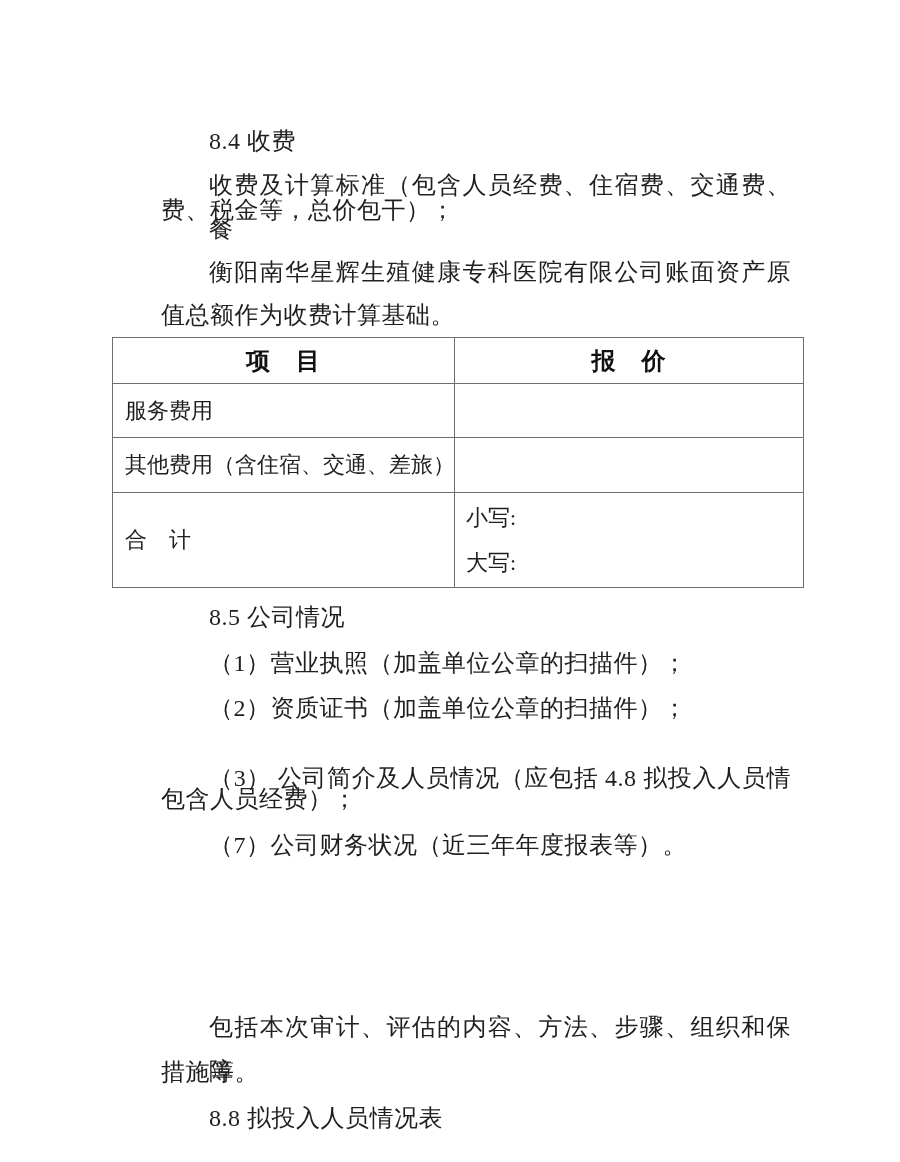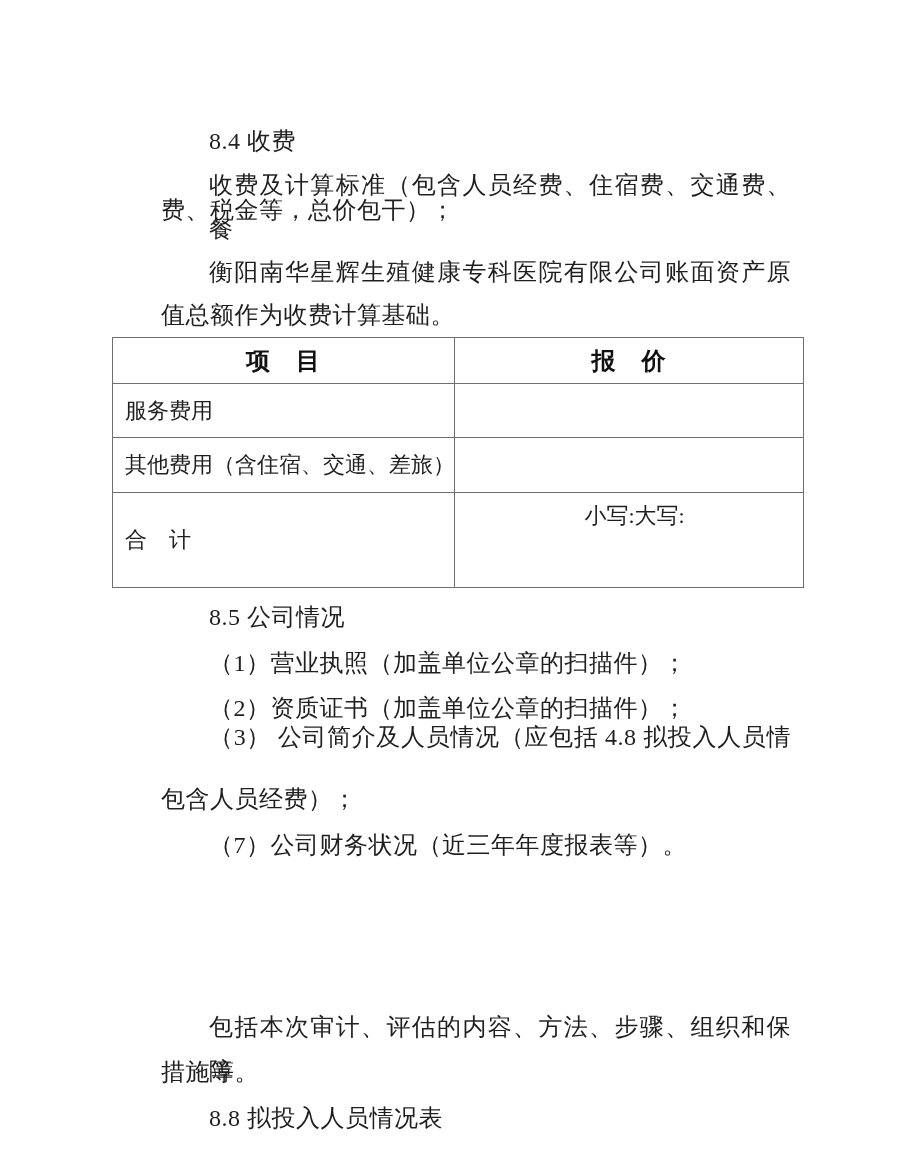--- a/index.html
+++ b/index.html
@@ -66,21 +66,21 @@
   .cell:nth-child(n+7) { border-bottom: none; }
   .cell.head {
     justify-content: center;
     font-weight: 700;
     font-size: 24px;
     letter-spacing: 1px;
     color: #111111;
   }
   .cell.label { padding-left: 12px; }
   .cell.total-quote {
-    flex-direction: row;
+    flex-direction: column;
     align-items: flex-start;
     justify-content: center;
     padding-left: 11px;
   }
   .cell.total-quote .q-line {
     line-height: 45px;
     height: 45px;
     font-size: 22px;
     white-space: pre;
   }
@@ -109,20 +109,20 @@
     <div class="cell label">合　计</div>
     <div class="cell total-quote">
       <div class="q-line">小写:</div>
       <div class="q-line">大写:</div>
     </div>
   </div>
 
   <div class="line indent" style="top:595px">8.5 公司情况</div>
   <div class="line indent" style="top:641px">（1）营业执照（加盖单位公章的扫描件）；</div>
   <div class="line indent" style="top:686px">（2）资质证书（加盖单位公章的扫描件）；</div>
-  <div class="line indent fill" style="top:715px">（3）  公司简介及人员情况（应包括 4.8 拟投入人员情</div>
+  <div class="line indent fill" style="top:756px">（3）  公司简介及人员情况（应包括 4.8 拟投入人员情</div>
   <div class="line" style="top:777px">包含人员经费）；</div>
   <div class="line indent" style="top:823px">（7）公司财务状况（近三年年度报表等）。</div>
   <div class="line indent fill" style="top:1005px">包括本次审计、评估的内容、方法、步骤、组织和保障</div>
   <div class="line" style="top:1050px">措施等。</div>
   <div class="line indent" style="top:1096px">8.8 拟投入人员情况表</div>
 
 </div>
 
 </body></html>

